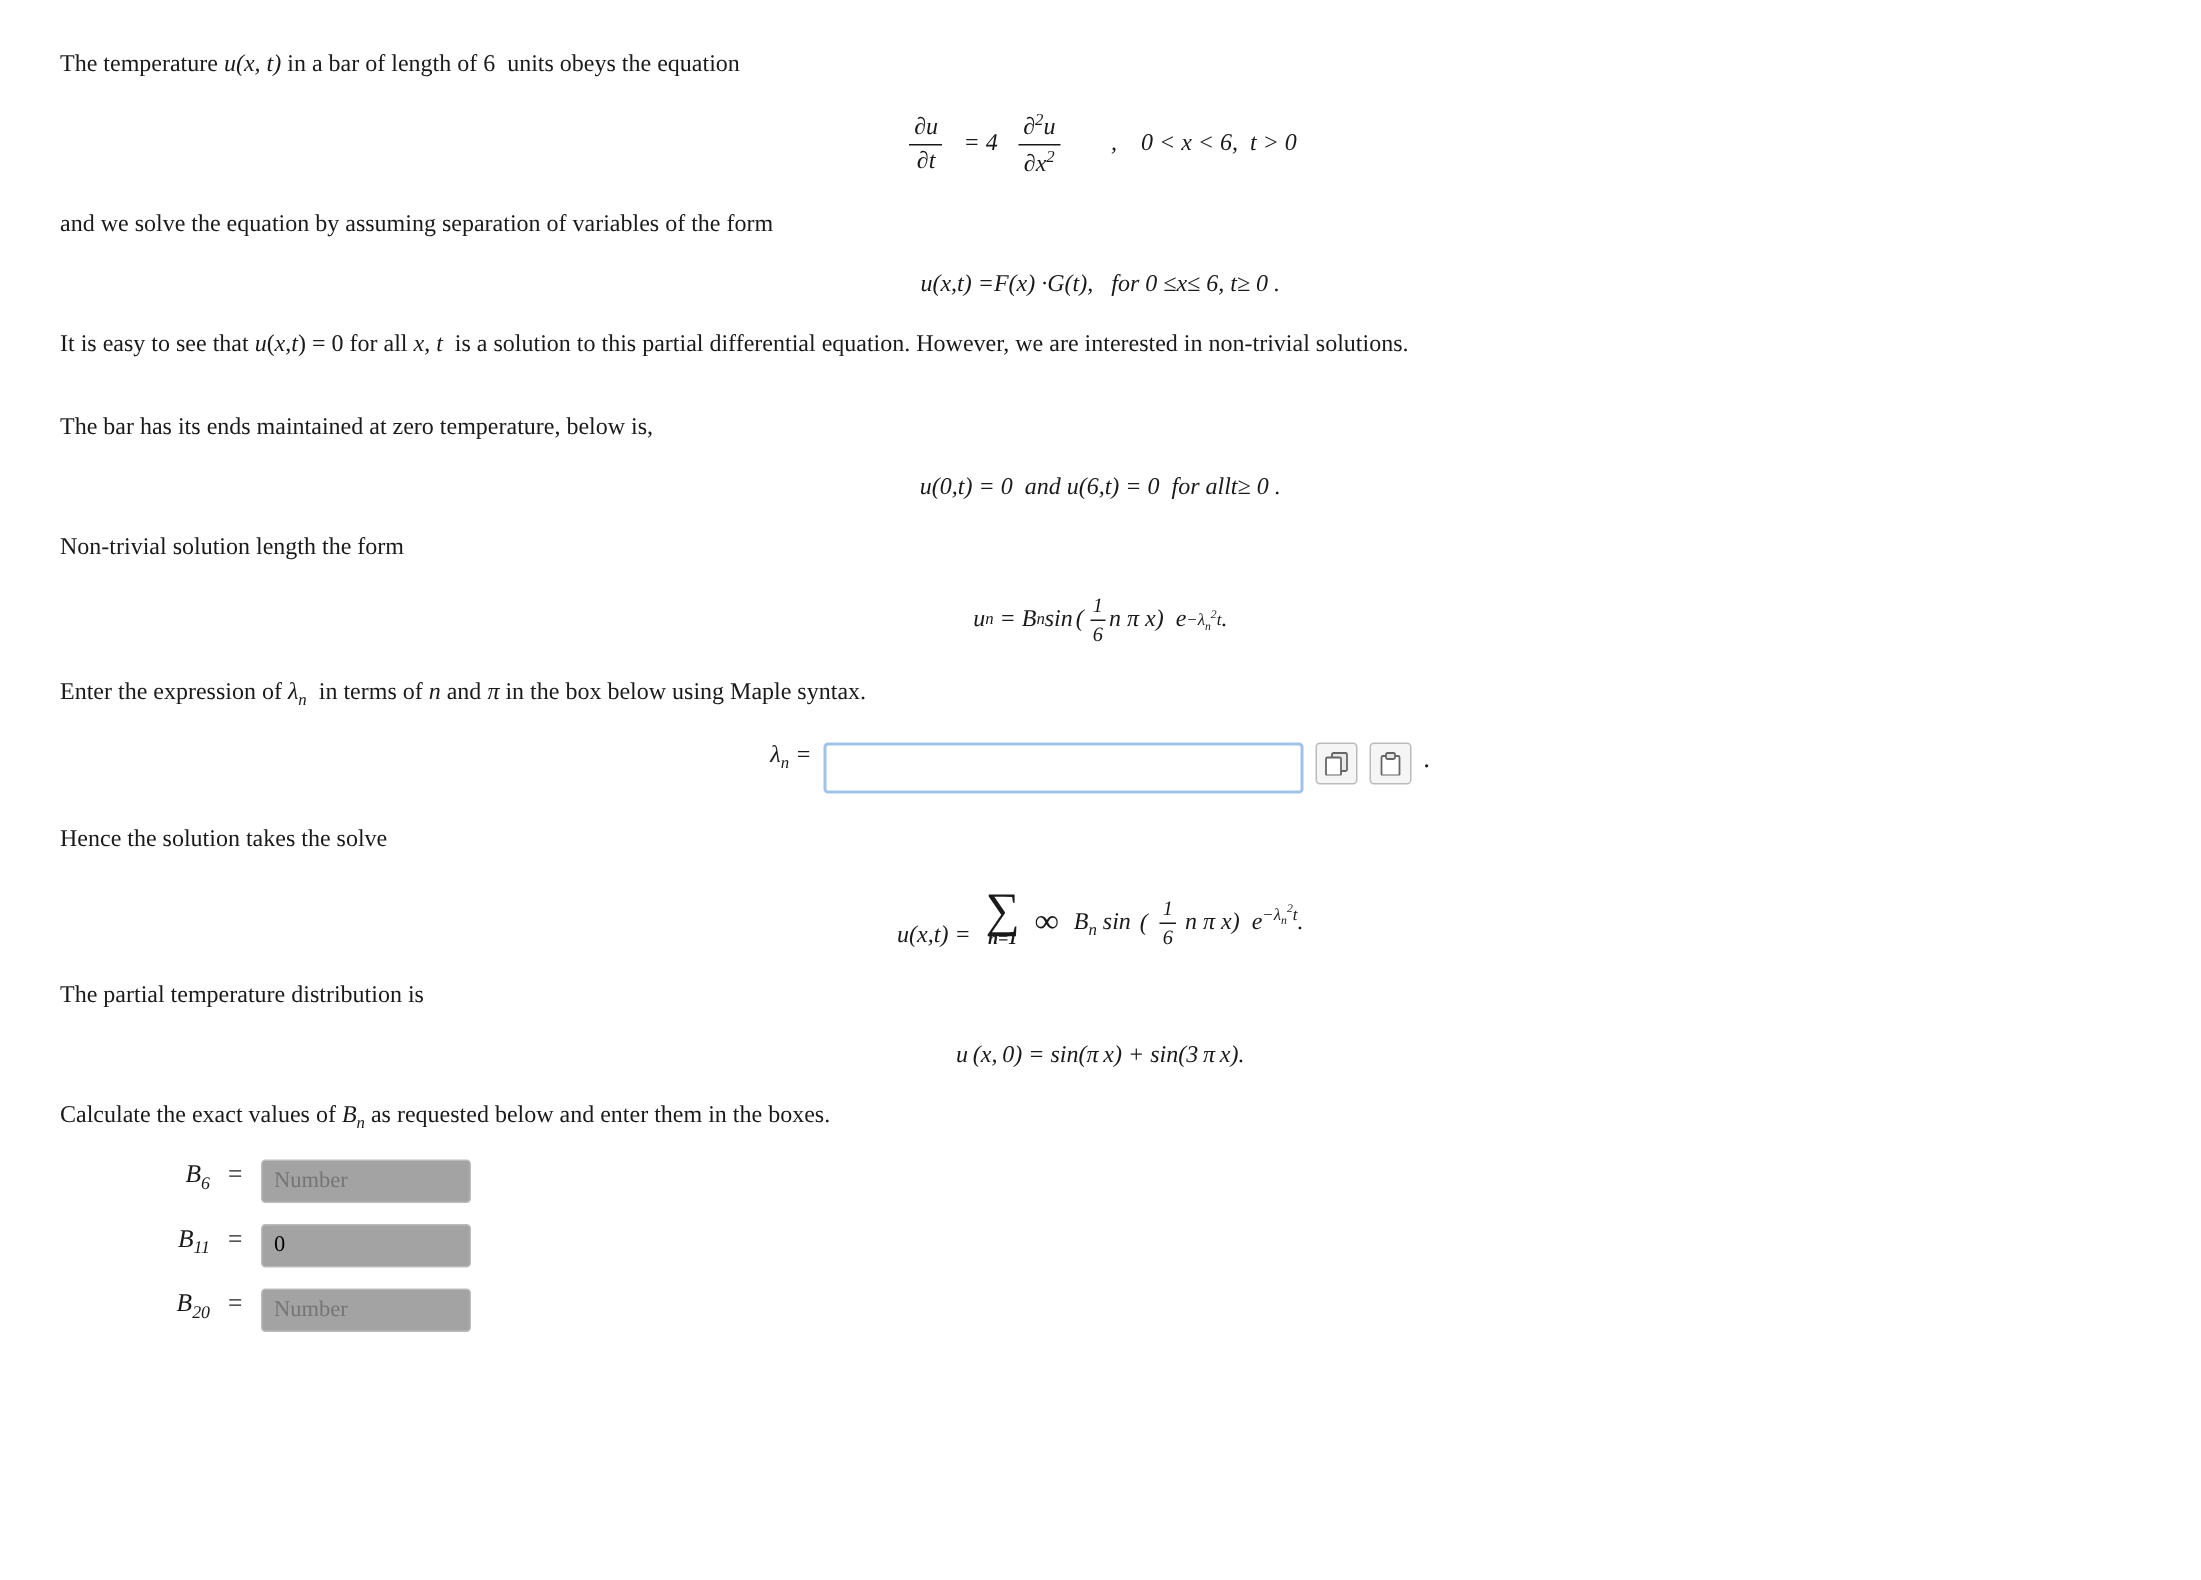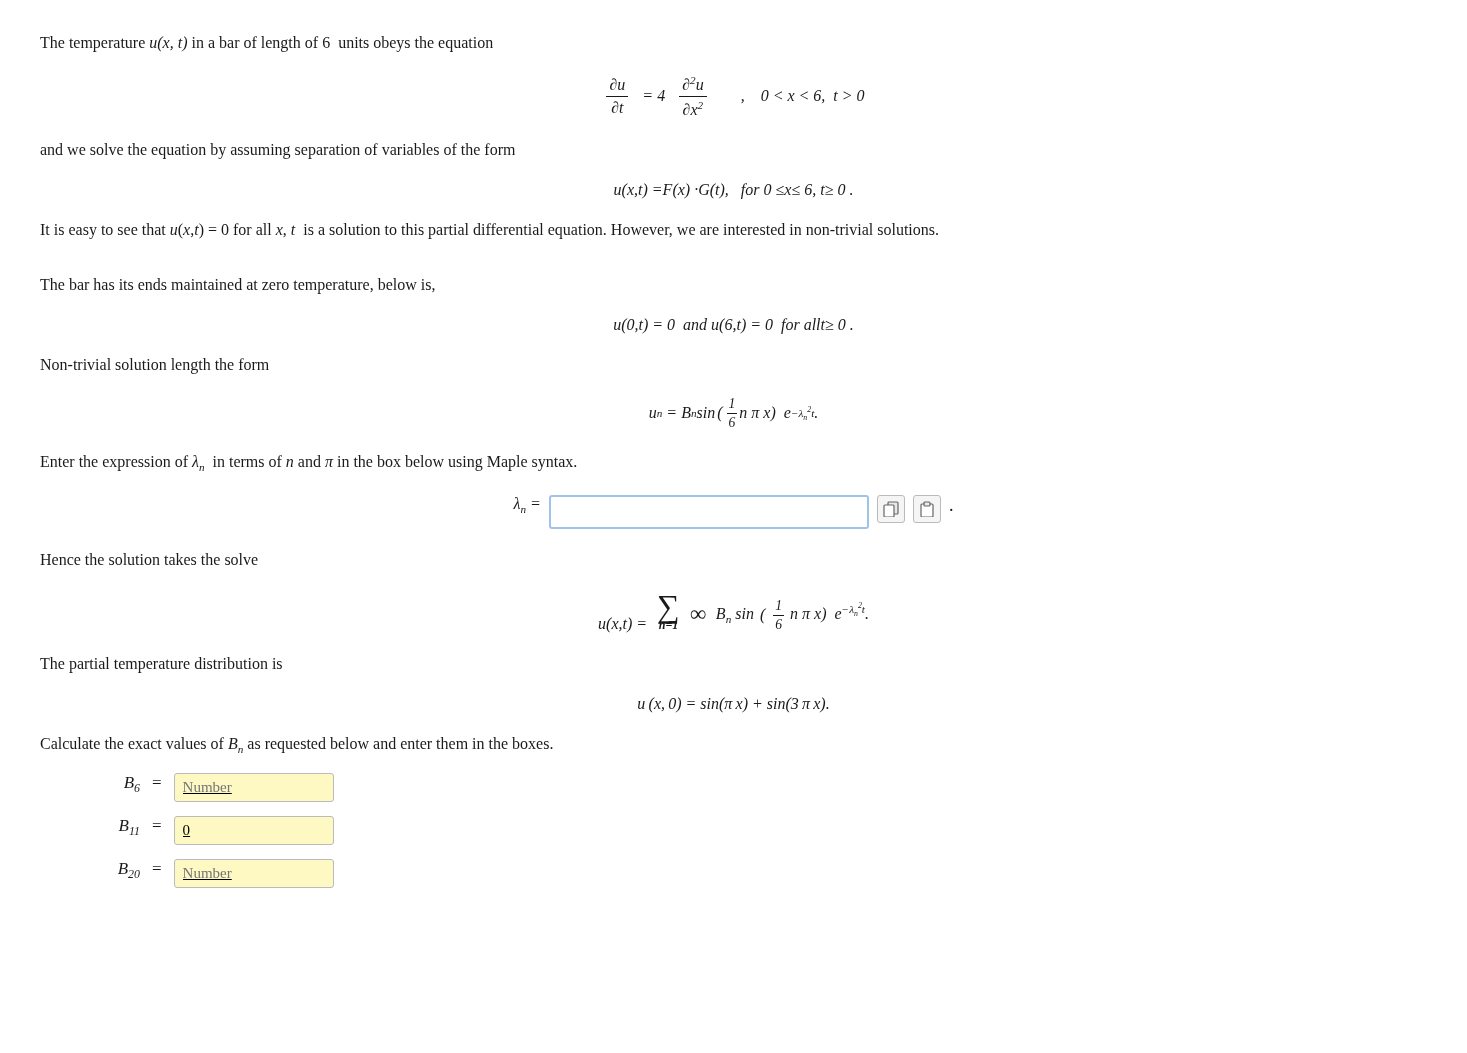--- a/index.html
+++ b/index.html
@@ -73,23 +73,22 @@
       cursor: pointer;
       font-size: 14px;
       color: #555;
     }
     .number-input {
       border: 1px solid #bbb;
       border-radius: 3px;
       padding: 5px 8px;
       font-size: 15px;
       font-family: Georgia, serif;
-      width: 160px;
-      background: #fef9c3;
-      text-decoration: underline;
+      width: 140px;
+      background: #a3a3a3;
     }
     .bn-row {
       display: flex;
       align-items: flex-start;
       gap: 12px;
       margin: 14px 0 14px 40px;
     }
     .bn-label {
       font-style: italic;
       font-size: 17px;

